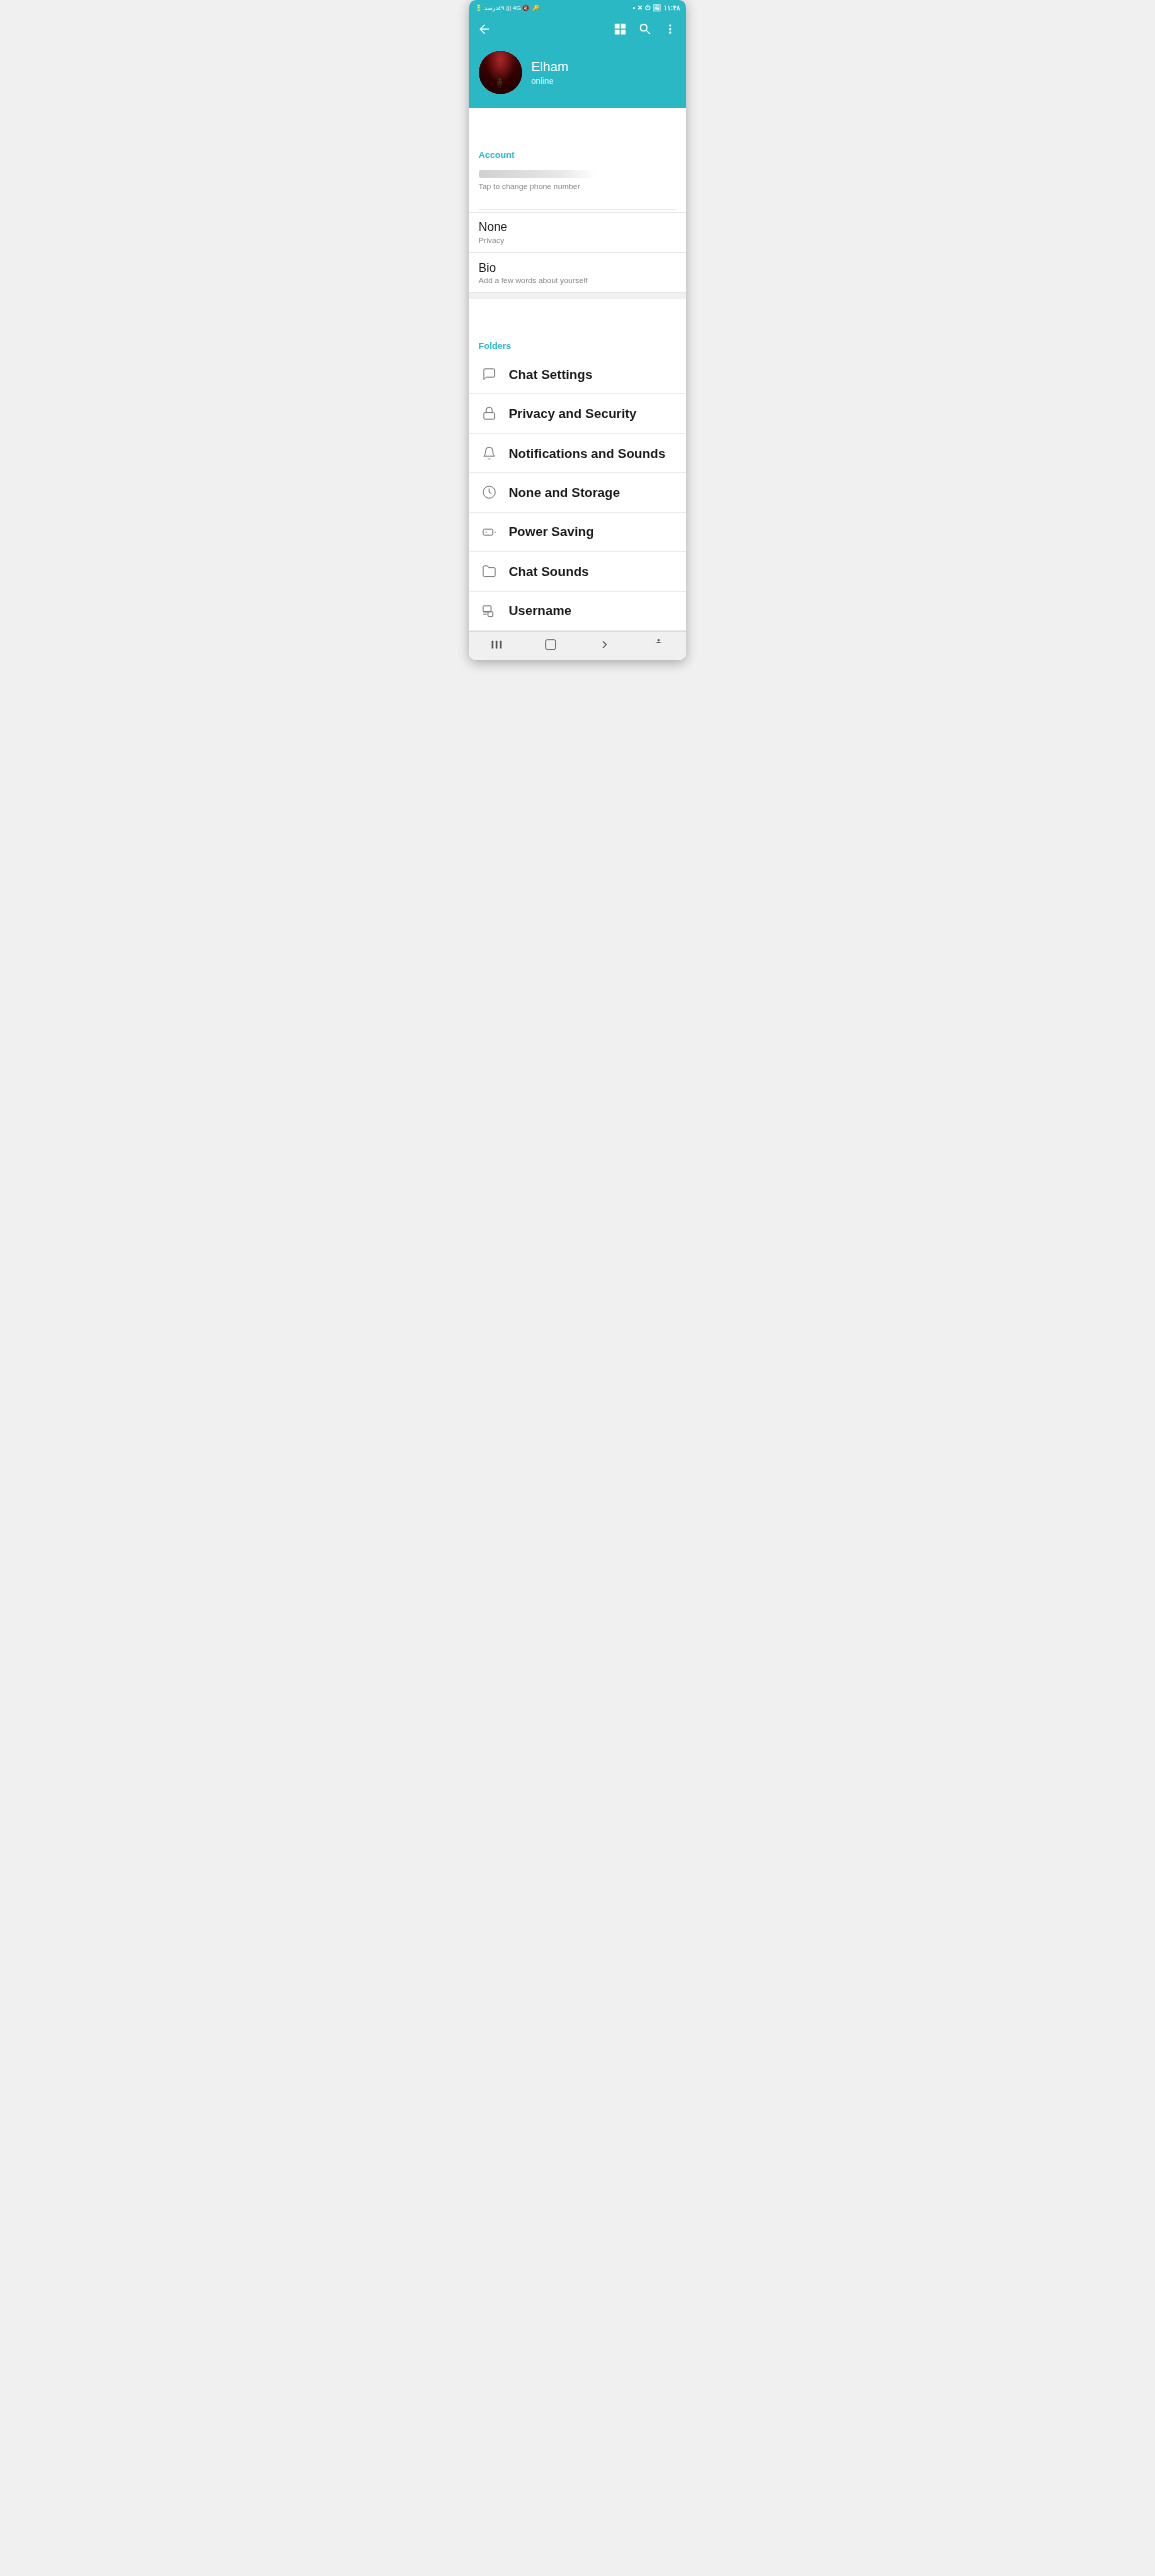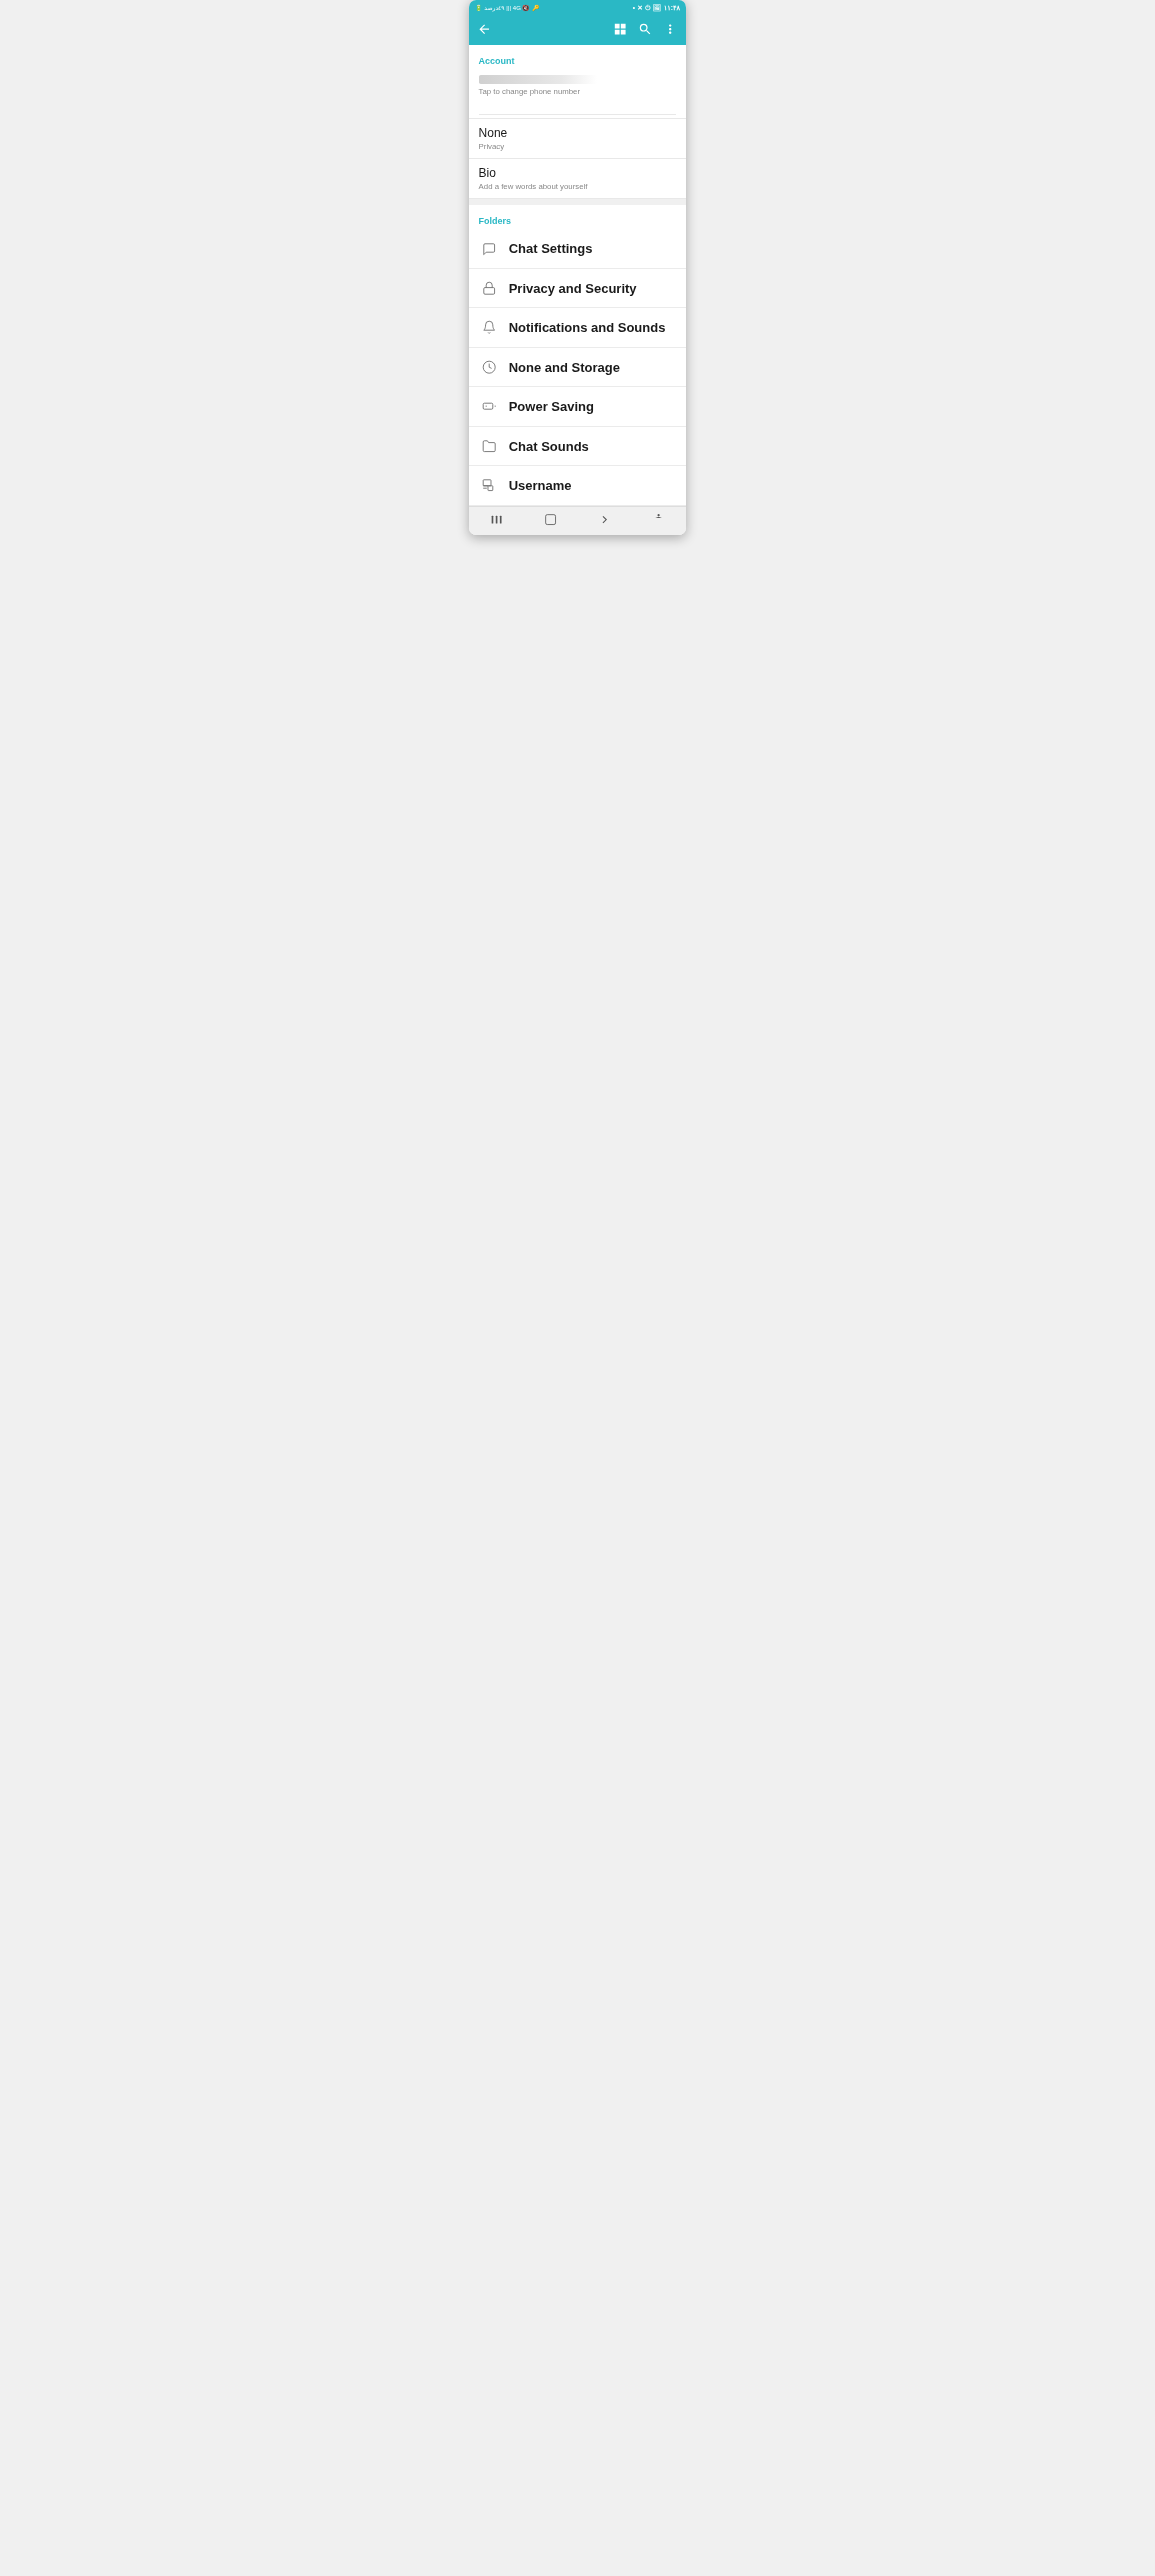--- a/index.html
+++ b/index.html
@@ -140,20 +140,21 @@
     .content {
       background: #fff;
     }
 
     
     .section-header {
       padding: 10.8px 9.6px 3.6px 9.6px;
       font-size: 9px;
       font-weight: 600;
       color: #2ab8c5;
+      margin-top: 31px;
     }
 
     
     .account-row {
       padding: 7.2px 9.6px;
       border-bottom: 0.6px solid #e8e8e8;
       cursor: pointer;
     }
 
     .phone-row {
@@ -283,20 +284,32 @@
         </svg>
       </div>
       <div class="toolbar-icon">
         <svg class="icon-svg" viewBox="0 0 24 24" fill="white">
           <path d="M12 8c1.1 0 2-.9 2-2s-.9-2-2-2-2 .9-2 2 .9 2 2 2zm0 2c-1.1 0-2 .9-2 2s.9 2 2 2 2-.9 2-2-.9-2-2-2zm0 6c-1.1 0-2 .9-2 2s.9 2 2 2 2-.9 2-2-.9-2-2-2z"></path>
         </svg>
       </div>
     </div>
   </div>
 
+  <div class="profile-section">
+    <div class="avatar-container">
+      <div class="avatar">
+        <div class="avatar-figure"></div>
+      </div>
+    </div>
+    <div class="profile-info">
+      <div class="profile-name">Elham</div>
+      <div class="profile-status">online</div>
+    </div>
+
+  </div>
 
   <div class="content">
 
     <div class="section-header">Account</div>
 
     <div class="account-row phone-row">
       <div class="phone-placeholder"></div>
       <div class="phone-hint">Tap to change phone number</div>
     </div>
 

